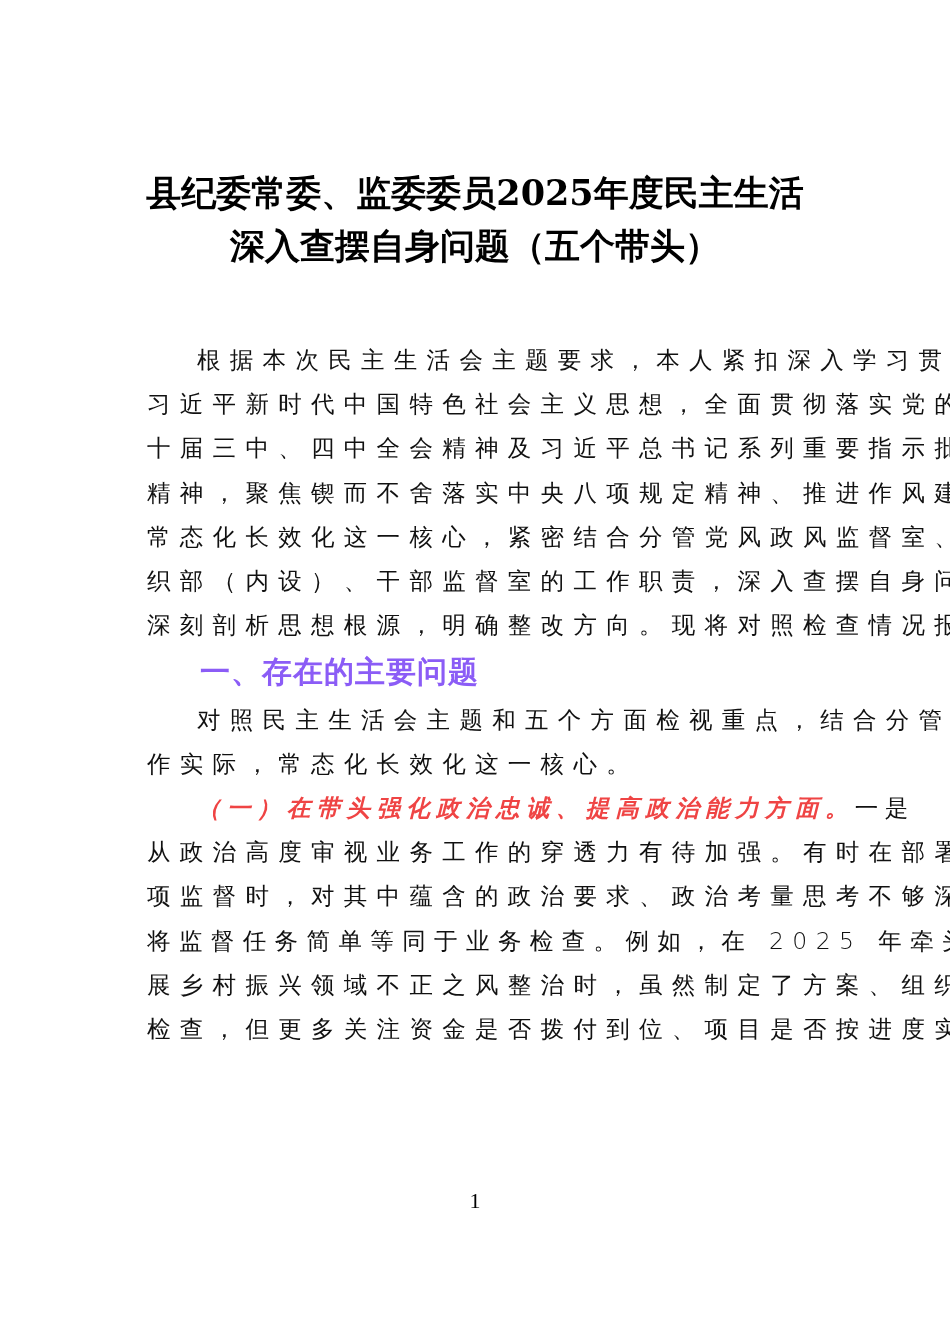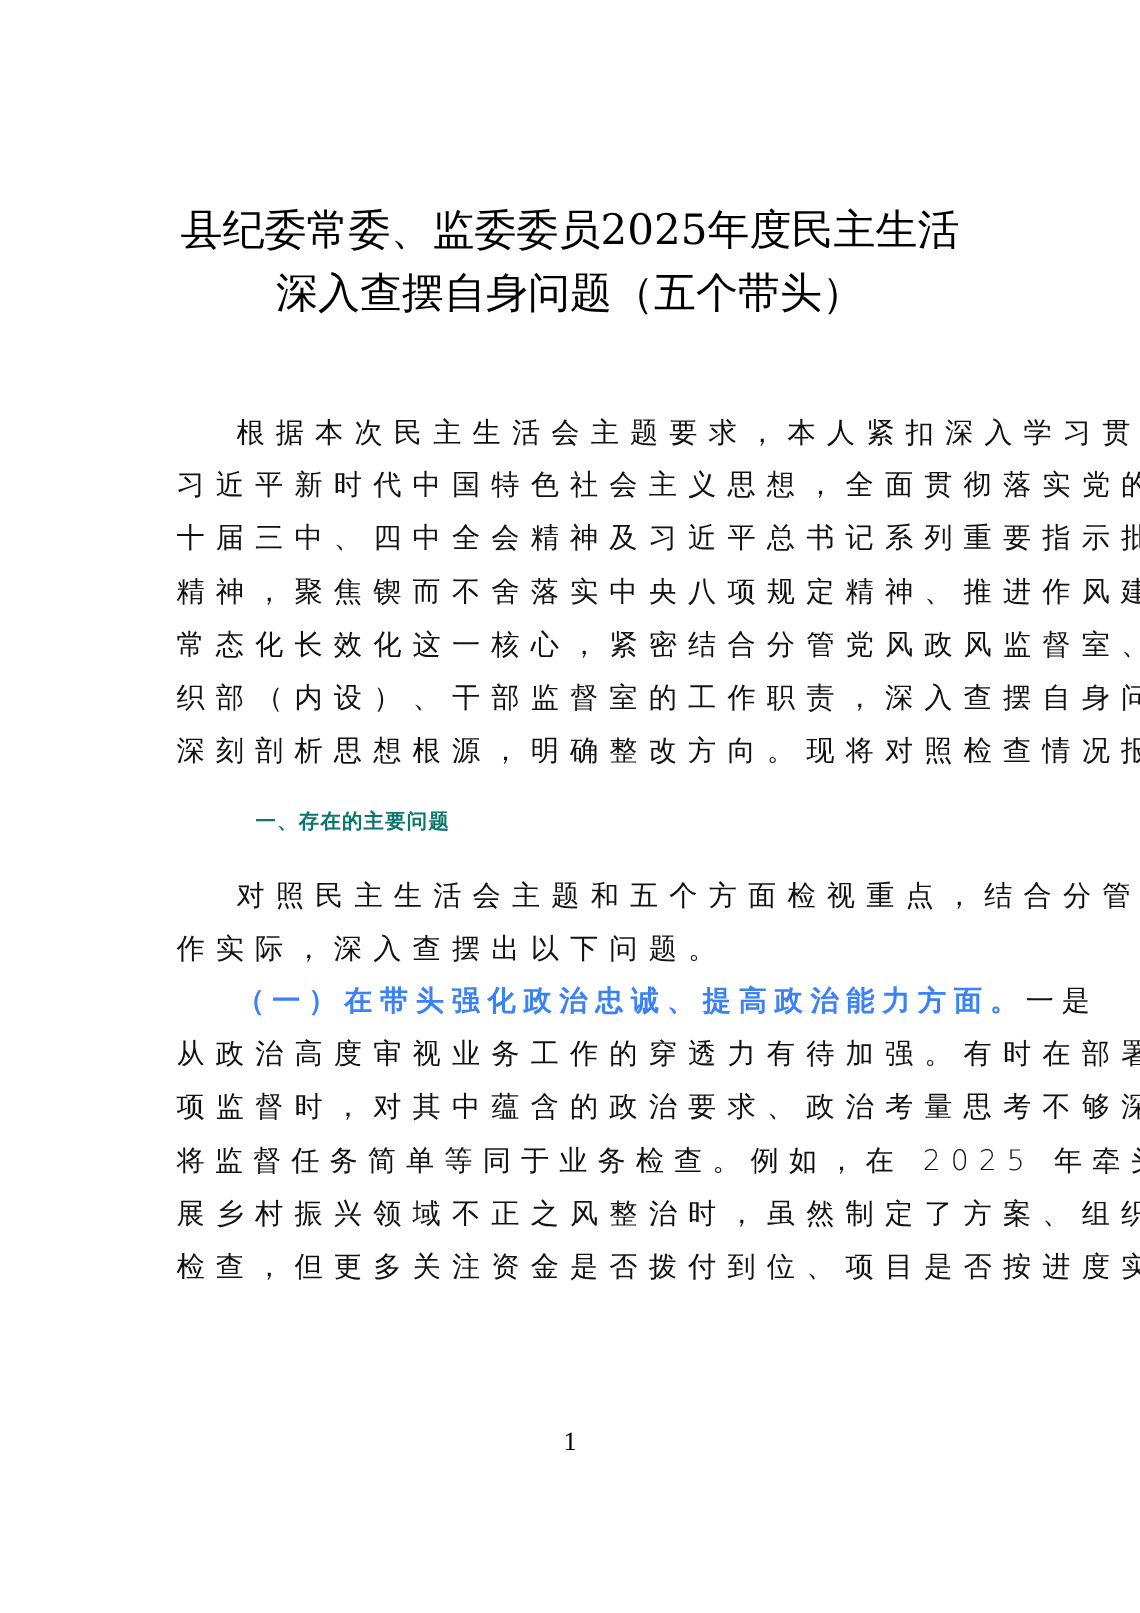--- a/index.html
+++ b/index.html
@@ -23,21 +23,21 @@
       background: #ffffff;
     }
     .title {
       position: absolute;
       left: 140px;
       top: 166px;
       width: 670px;
       margin: 0;
       text-align: center;
       font-family: "DejaVu Serif", "Liberation Serif", serif;
-      font-weight: normal;
+      font-weight: bold;
       font-size: 35px;
       line-height: 53px;
       letter-spacing: 0px;
     }
     .title .line {
       display: block;
       white-space: nowrap;
     }
     .body {
       position: absolute;
@@ -54,31 +54,32 @@
       text-align: justify;
       text-align-last: left;
       font-weight: 300;
       color: #111111;
     }
     .p .ln {
       display: block;
       white-space: nowrap;
     }
     .h1 {
-      margin: 16px;
+      margin: 3px;
       font-family: "DejaVu Sans", "Liberation Sans", sans-serif;
-      font-size: 17px;
+      font-size: 30px;
       line-height: 44.2px;
       letter-spacing: 1px;
-      color: #0f766e;
+      color: #8b5cf6;
       padding-left: 50px;
     }
     .bold-lead {
       font-weight: bold;
-      color: #3b82f6;
+      color: #ef4444;
+      font-style: italic;
     }
     .page-number {
       position: absolute;
       left: 0;
       top: 1186px;
       width: 950px;
       text-align: center;
       font-family: "Liberation Serif", "DejaVu Serif", serif;
       font-size: 22px;
       line-height: 30px;
@@ -104,21 +105,21 @@
       <span class="ln" style="letter-spacing:9.3px;">精神，聚焦锲而不舍落实中央八项规定精神、推进作风建设</span>
       <span class="ln" style="letter-spacing:9.3px;">常态化长效化这一核心，紧密结合分管党风政风监督室、组</span>
       <span class="ln" style="letter-spacing:9.3px;">织部（内设）、干部监督室的工作职责，深入查摆自身问题</span>
       <span class="ln" style="letter-spacing:9.3px;">深刻剖析思想根源，明确整改方向。现将对照检查情况报告</span>
     </p>
 
     <h2 class="h1">一、存在的主要问题</h2>
 
     <p class="p">
       <span class="ln" style="padding-left:50px; letter-spacing:9.3px;">对照民主生活会主题和五个方面检视重点，结合分管工</span>
-      <span class="ln" style="letter-spacing:9.3px;">作实际，深入查摆出以下问题。</span>
+      <span class="ln" style="letter-spacing:9.3px;">作实际，常态化长效化这一核心。</span>
     </p>
 
     <p class="p">
       <span class="ln" style="padding-left:50px; letter-spacing:6.4px;"><span class="bold-lead">（一）在带头强化政治忠诚、提高政治能力方面。</span><span>一是</span></span>
       <span class="ln" style="letter-spacing:9.3px;">从政治高度审视业务工作的穿透力有待加强。有时在部署专</span>
       <span class="ln" style="letter-spacing:9.3px;">项监督时，对其中蕴含的政治要求、政治考量思考不够深邃</span>
       <span class="ln" style="letter-spacing:8.4px;">将监督任务简单等同于业务检查。例如，在 2025 年牵头开</span>
       <span class="ln" style="letter-spacing:9.3px;">展乡村振兴领域不正之风整治时，虽然制定了方案、组织了</span>
       <span class="ln" style="letter-spacing:9.3px;">检查，但更多关注资金是否拨付到位、项目是否按进度实施</span>
     </p>

